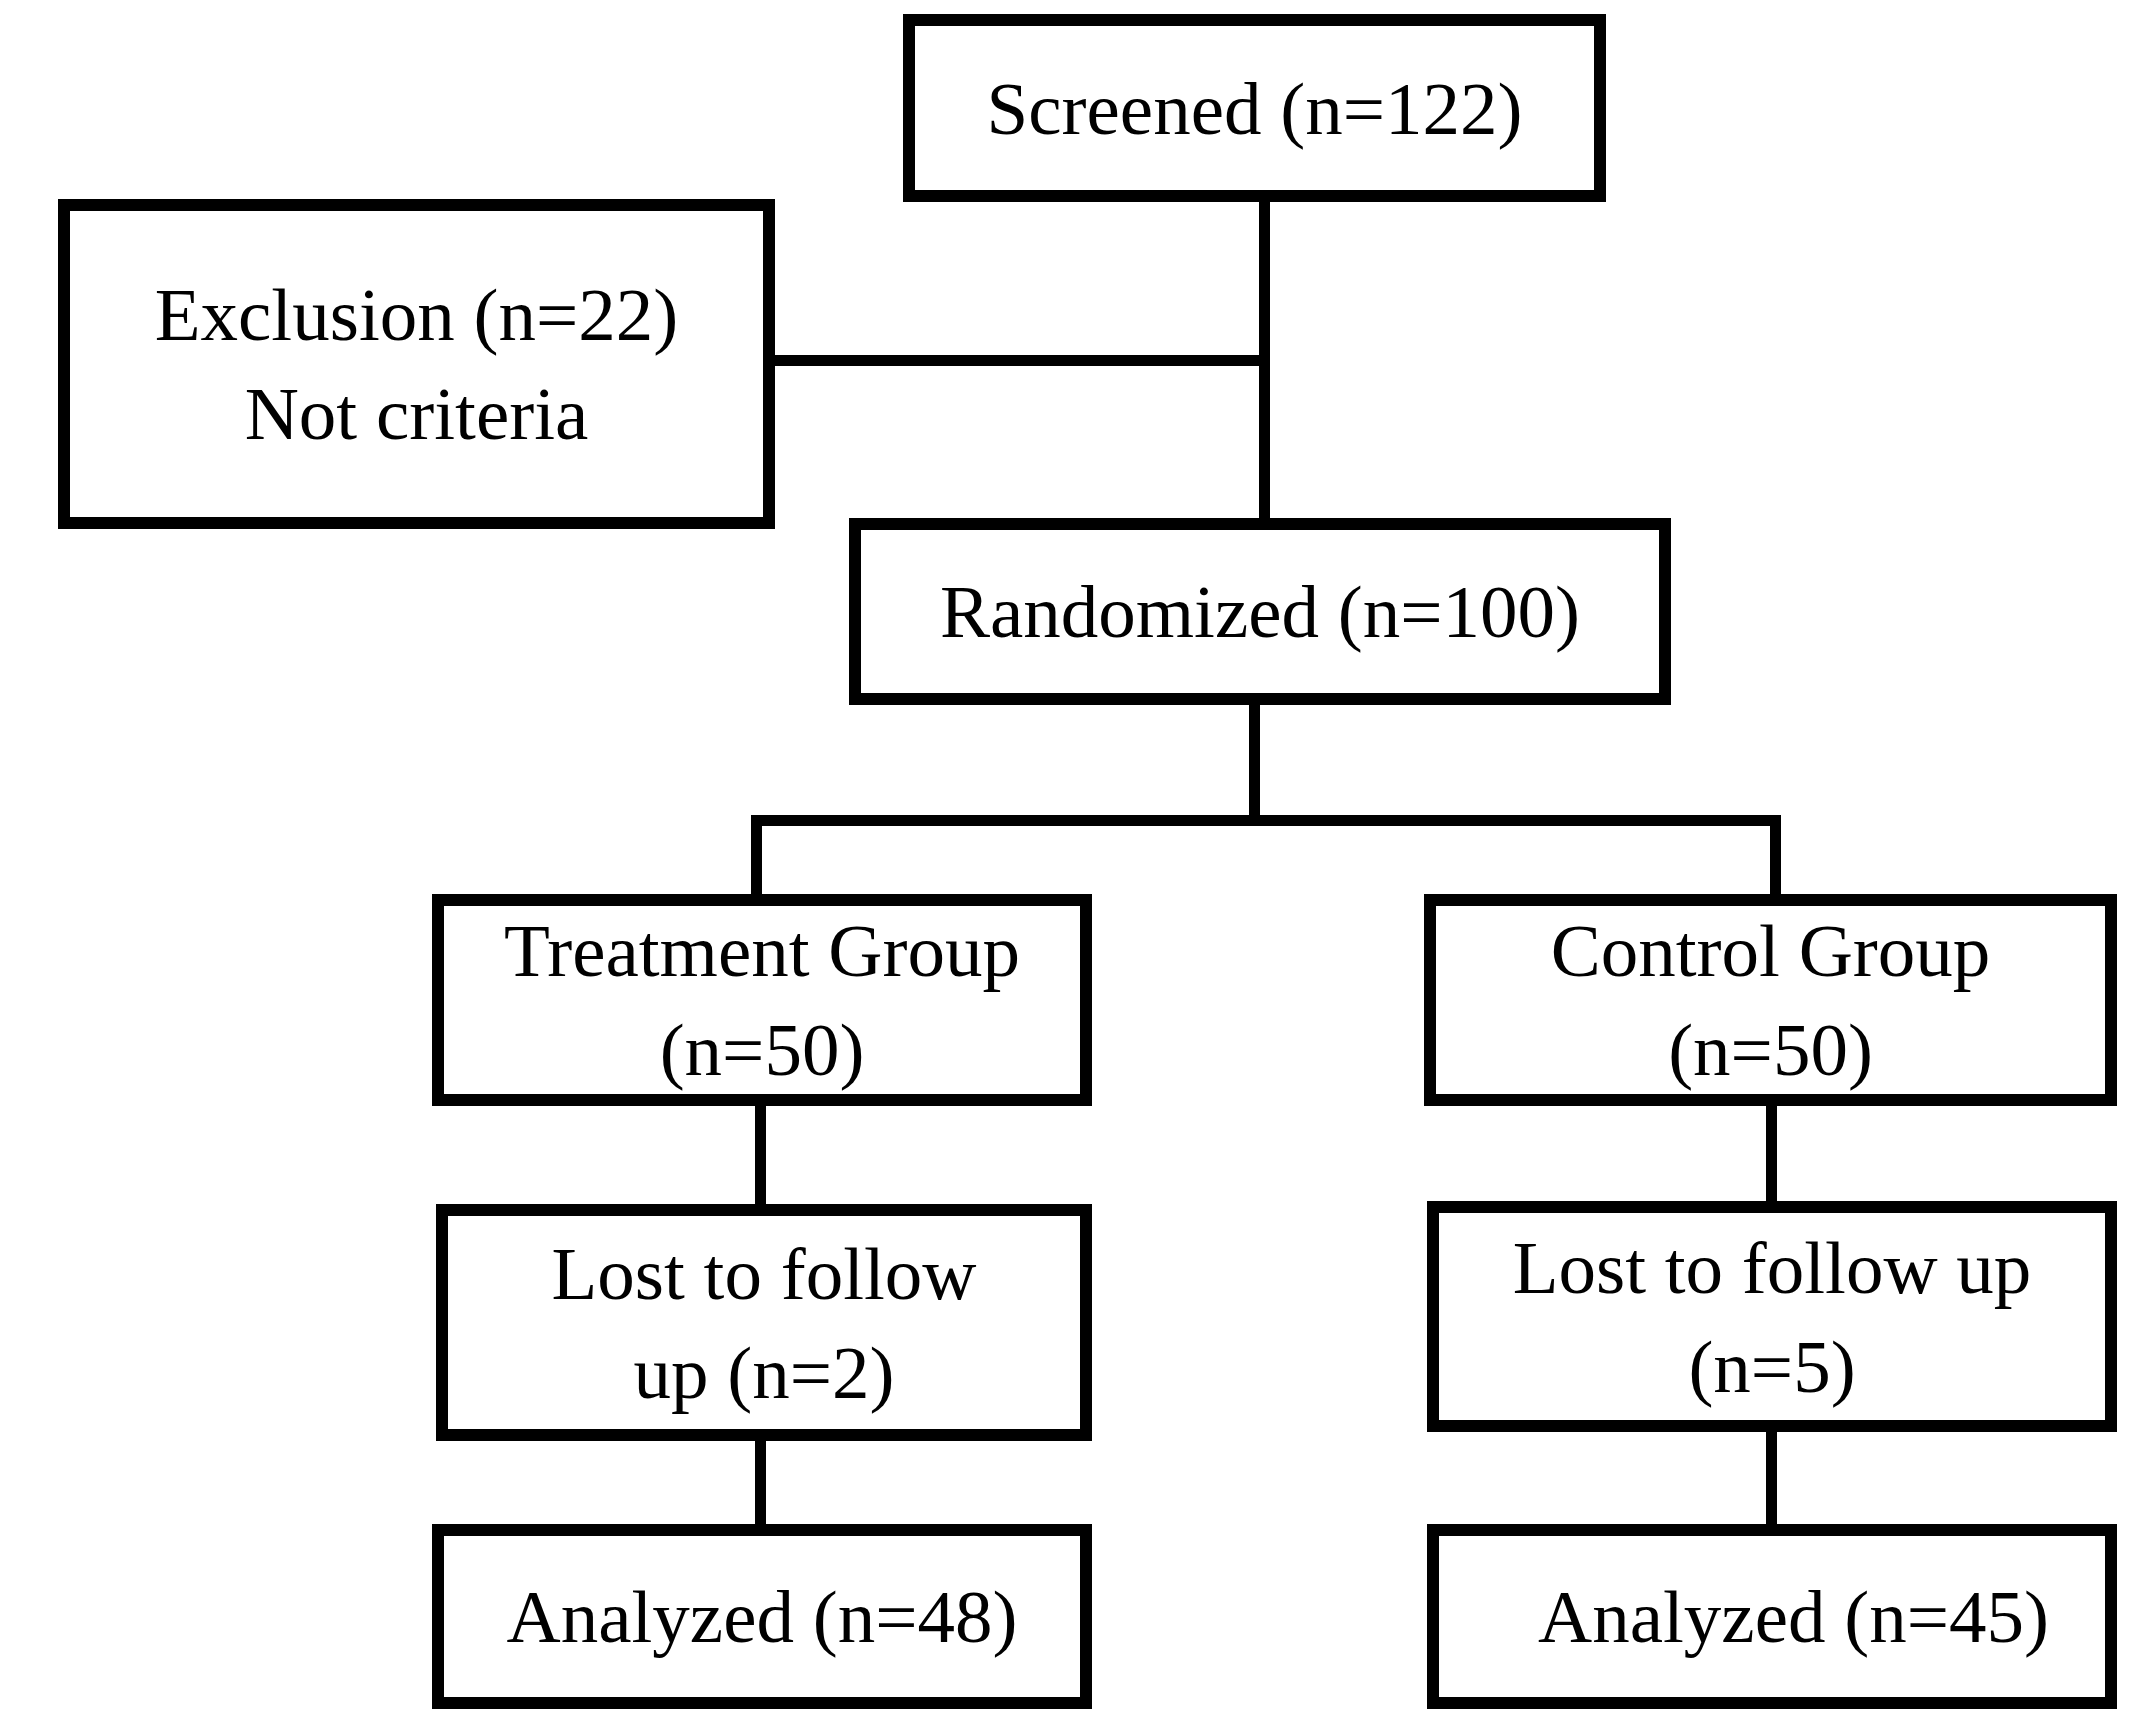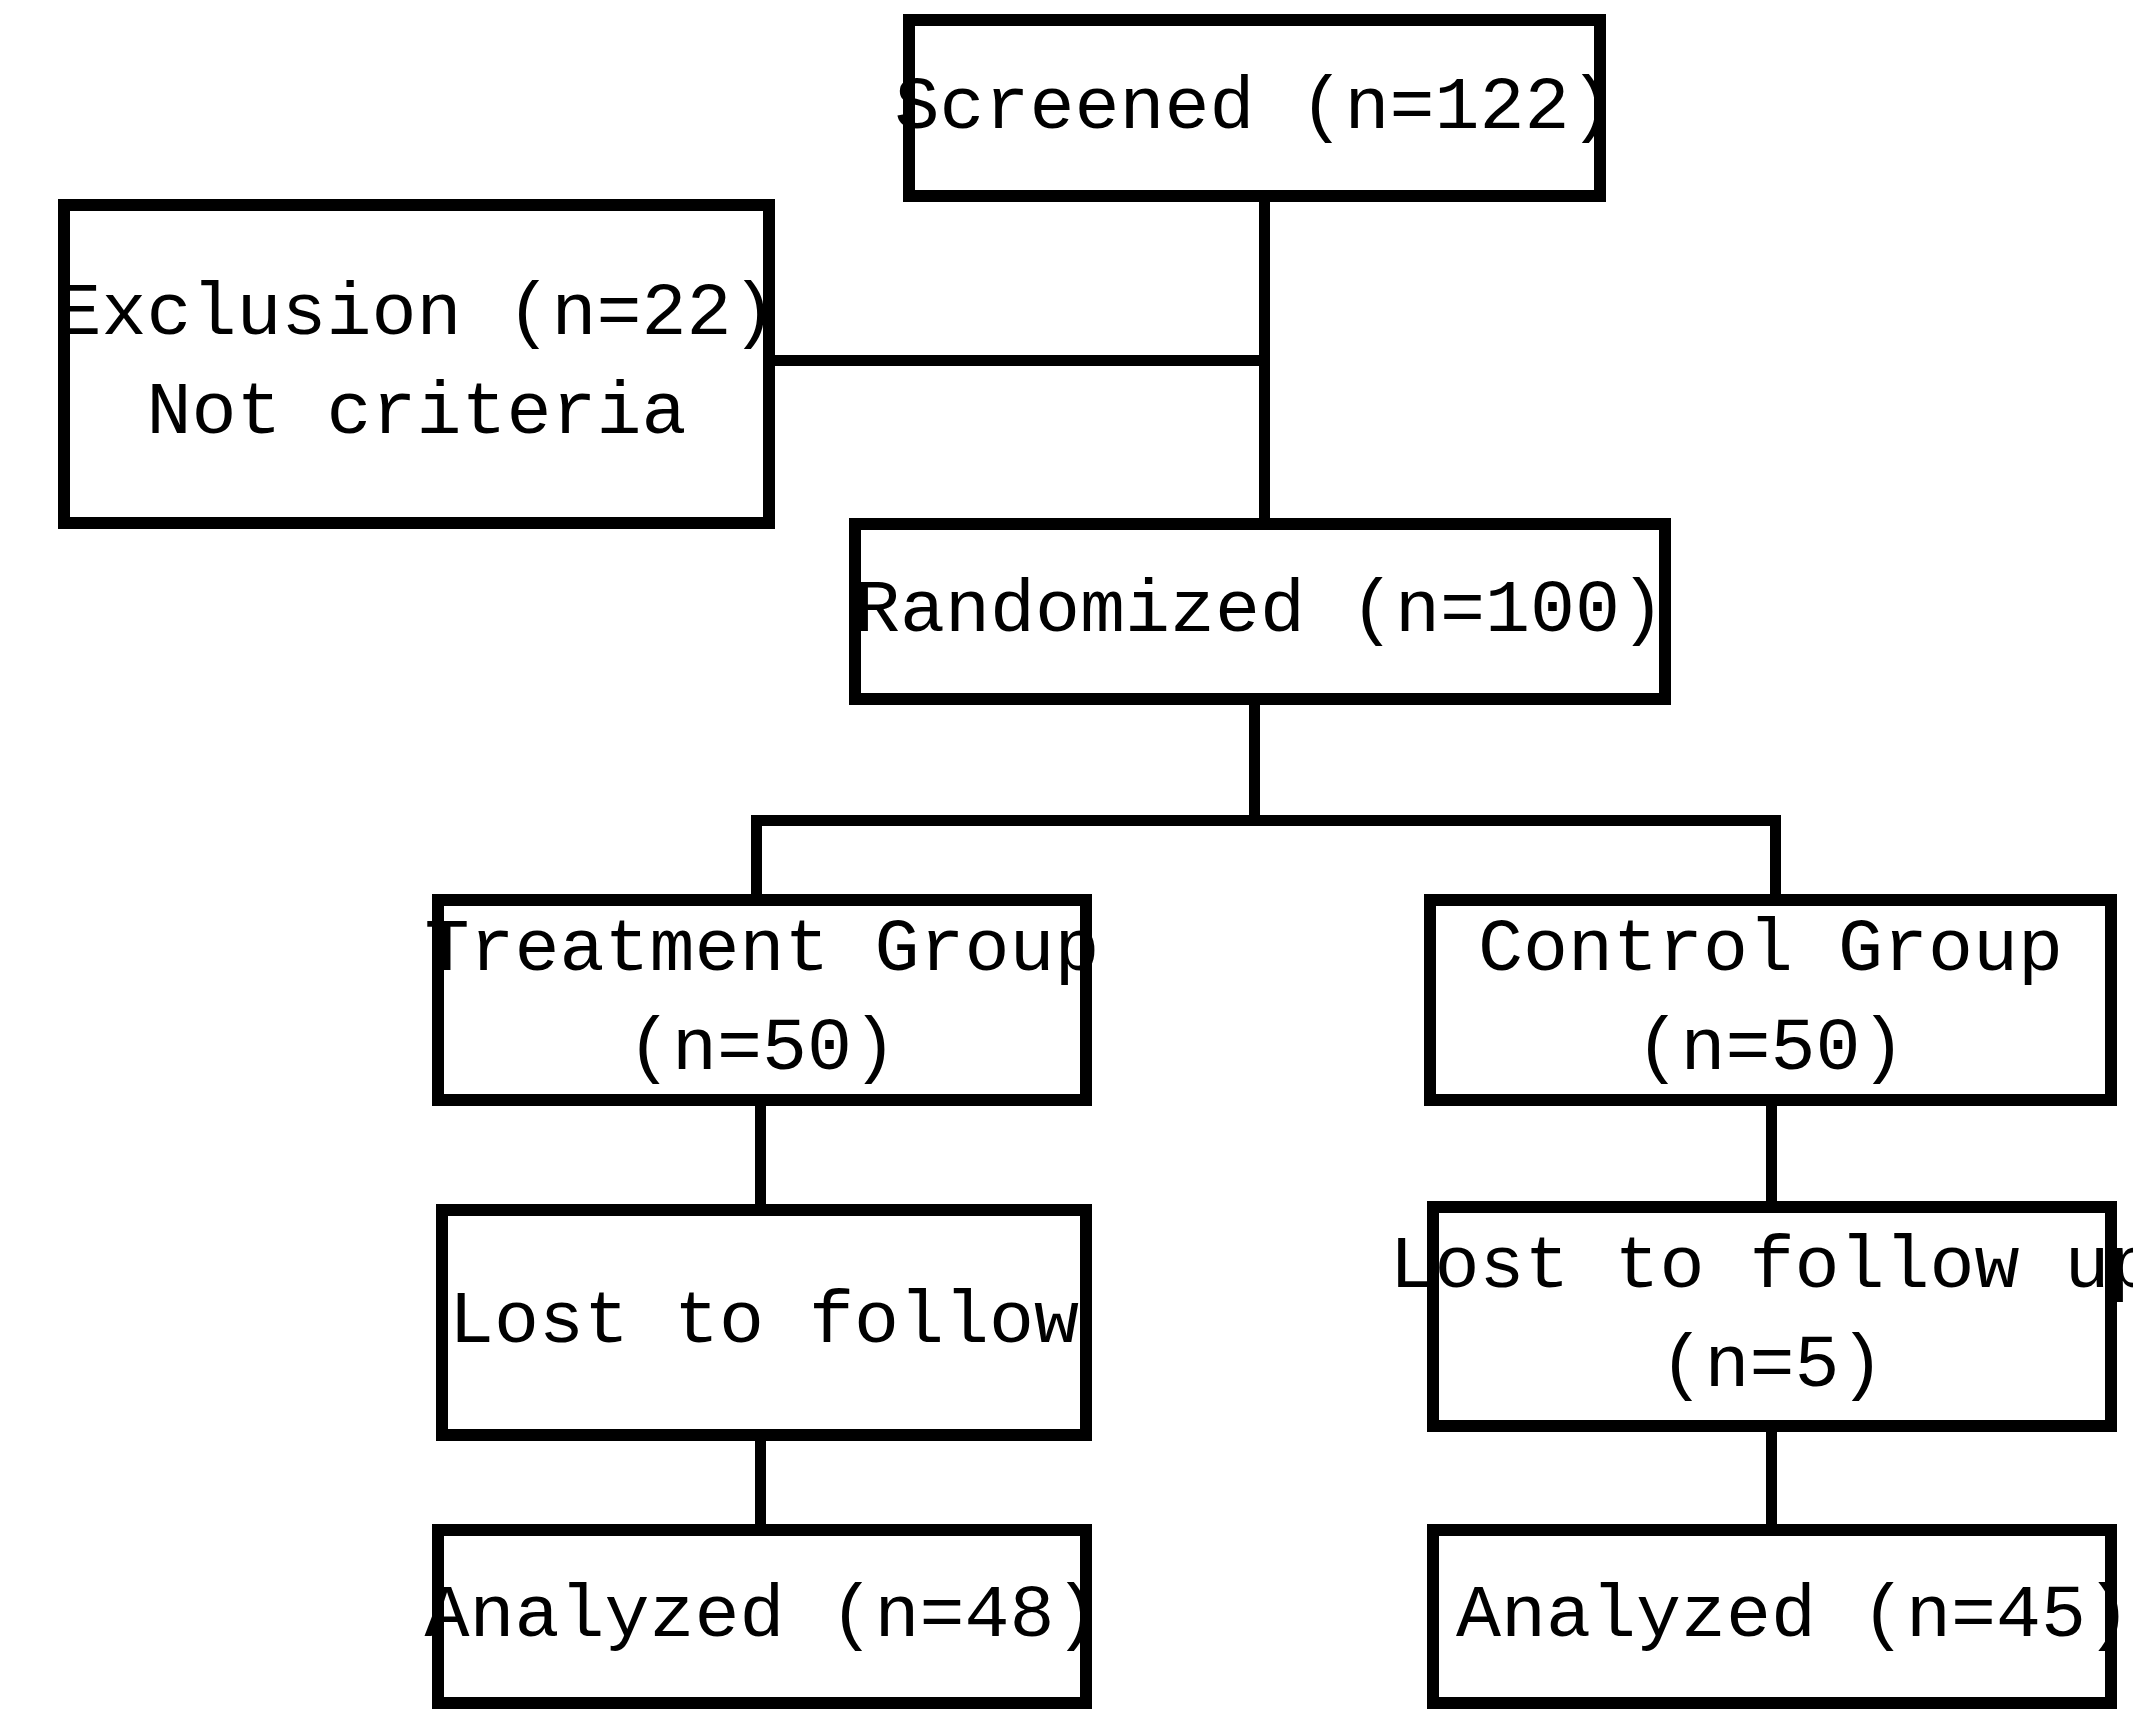--- a/index.html
+++ b/index.html
@@ -5,21 +5,21 @@
   html, body {
     margin: 0;
     padding: 0;
     background: #ffffff;
   }
   .canvas {
     position: relative;
     width: 2134px;
     height: 1732px;
     background: #ffffff;
-    font-family: Liberation Mono, monospace;
+    font-family: Liberation Serif, serif;
     color: #000000;
     overflow: hidden;
   }
   .node {
     position: absolute;
     box-sizing: border-box;
     border: 12.4px solid #000000;
     background: #ffffff;
     display: flex;
     flex-direction: column;
@@ -92,20 +92,21 @@
     <div>(n=50)</div>
   </div>
 
   <div class="node" id="control">
     <div>Control Group</div>
     <div>(n=50)</div>
   </div>
 
   <div class="node" id="lost-treatment">
     <div>Lost to follow</div>
+    <div>up (n=2)</div>
   </div>
 
   <div class="node" id="lost-control">
     <div>Lost to follow up</div>
     <div>(n=5)</div>
   </div>
 
   <div class="node" id="analyzed-treatment">
     <div>Analyzed (n=48)</div>
   </div>

